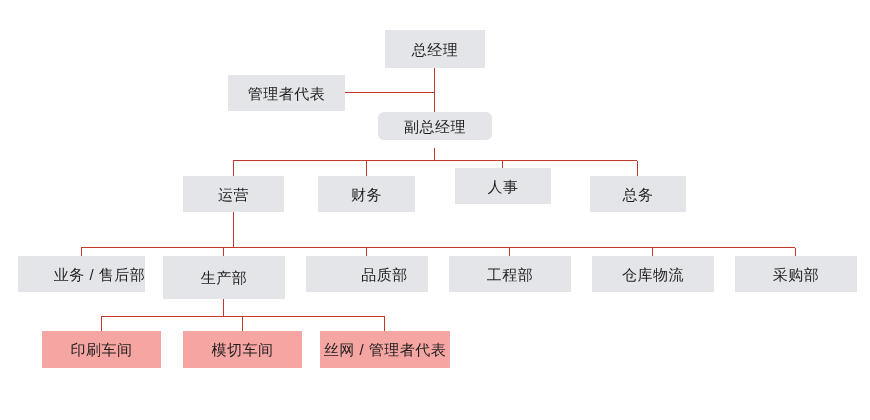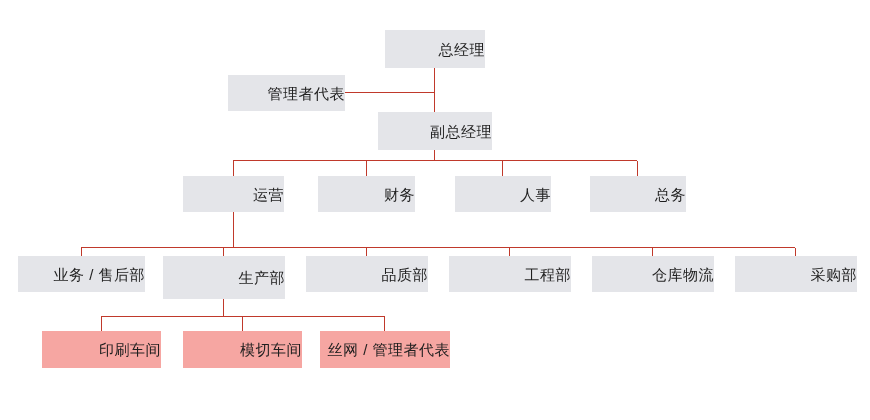--- a/index.html
+++ b/index.html
@@ -17,21 +17,21 @@
     position: relative;
     width: 870px;
     height: 420px;
     background: #ffffff;
   }
   .node {
     position: absolute;
     box-sizing: border-box;
     display: flex;
     align-items: center;
-    justify-content: flex-end;
+    justify-content: center;
     font-size: 15px;
     line-height: 1;
     color: #1f1f1f;
     letter-spacing: 0.5px;
     white-space: nowrap;
     user-select: none;
   }
   .node.gray {
     background: #e4e5e9;
   }
@@ -93,31 +93,31 @@
   </svg>
 
   <div class="node gray" style="left:385px; top:30px; width:100px; height:38px;">
     <span>总经理</span>
   </div>
 
   <div class="node gray" style="left:228px; top:75px; width:117px; height:36px;">
     <span>管理者代表</span>
   </div>
 
-  <div class="node gray" style="left:378px; top:112px; width:114px; height:38px;">
+  <div class="node gray" style="left:378px; top:112px; width:114px; height:28px;border-radius:6px;">
     <span>副总经理</span>
   </div>
 
   <div class="node gray" style="left:183px; top:176px; width:101px; height:36px;">
     <span>运营</span>
   </div>
   <div class="node gray" style="left:318px; top:176px; width:97px; height:36px;">
     <span>财务</span>
   </div>
-  <div class="node gray" style="left:455px; top:176px; width:96px; height:36px;">
+  <div class="node gray" style="left:455px; top:168px; width:96px; height:36px;">
     <span>人事</span>
   </div>
   <div class="node gray" style="left:590px; top:176px; width:96px; height:36px;">
     <span>总务</span>
   </div>
 
   <div class="node gray" style="left:18px; top:256px; width:127px; height:36px;padding-left:36px;">
     <span>业务 / 售后部</span>
   </div>
   <div class="node gray" style="left:163px; top:256px; width:122px; height:43px;">

